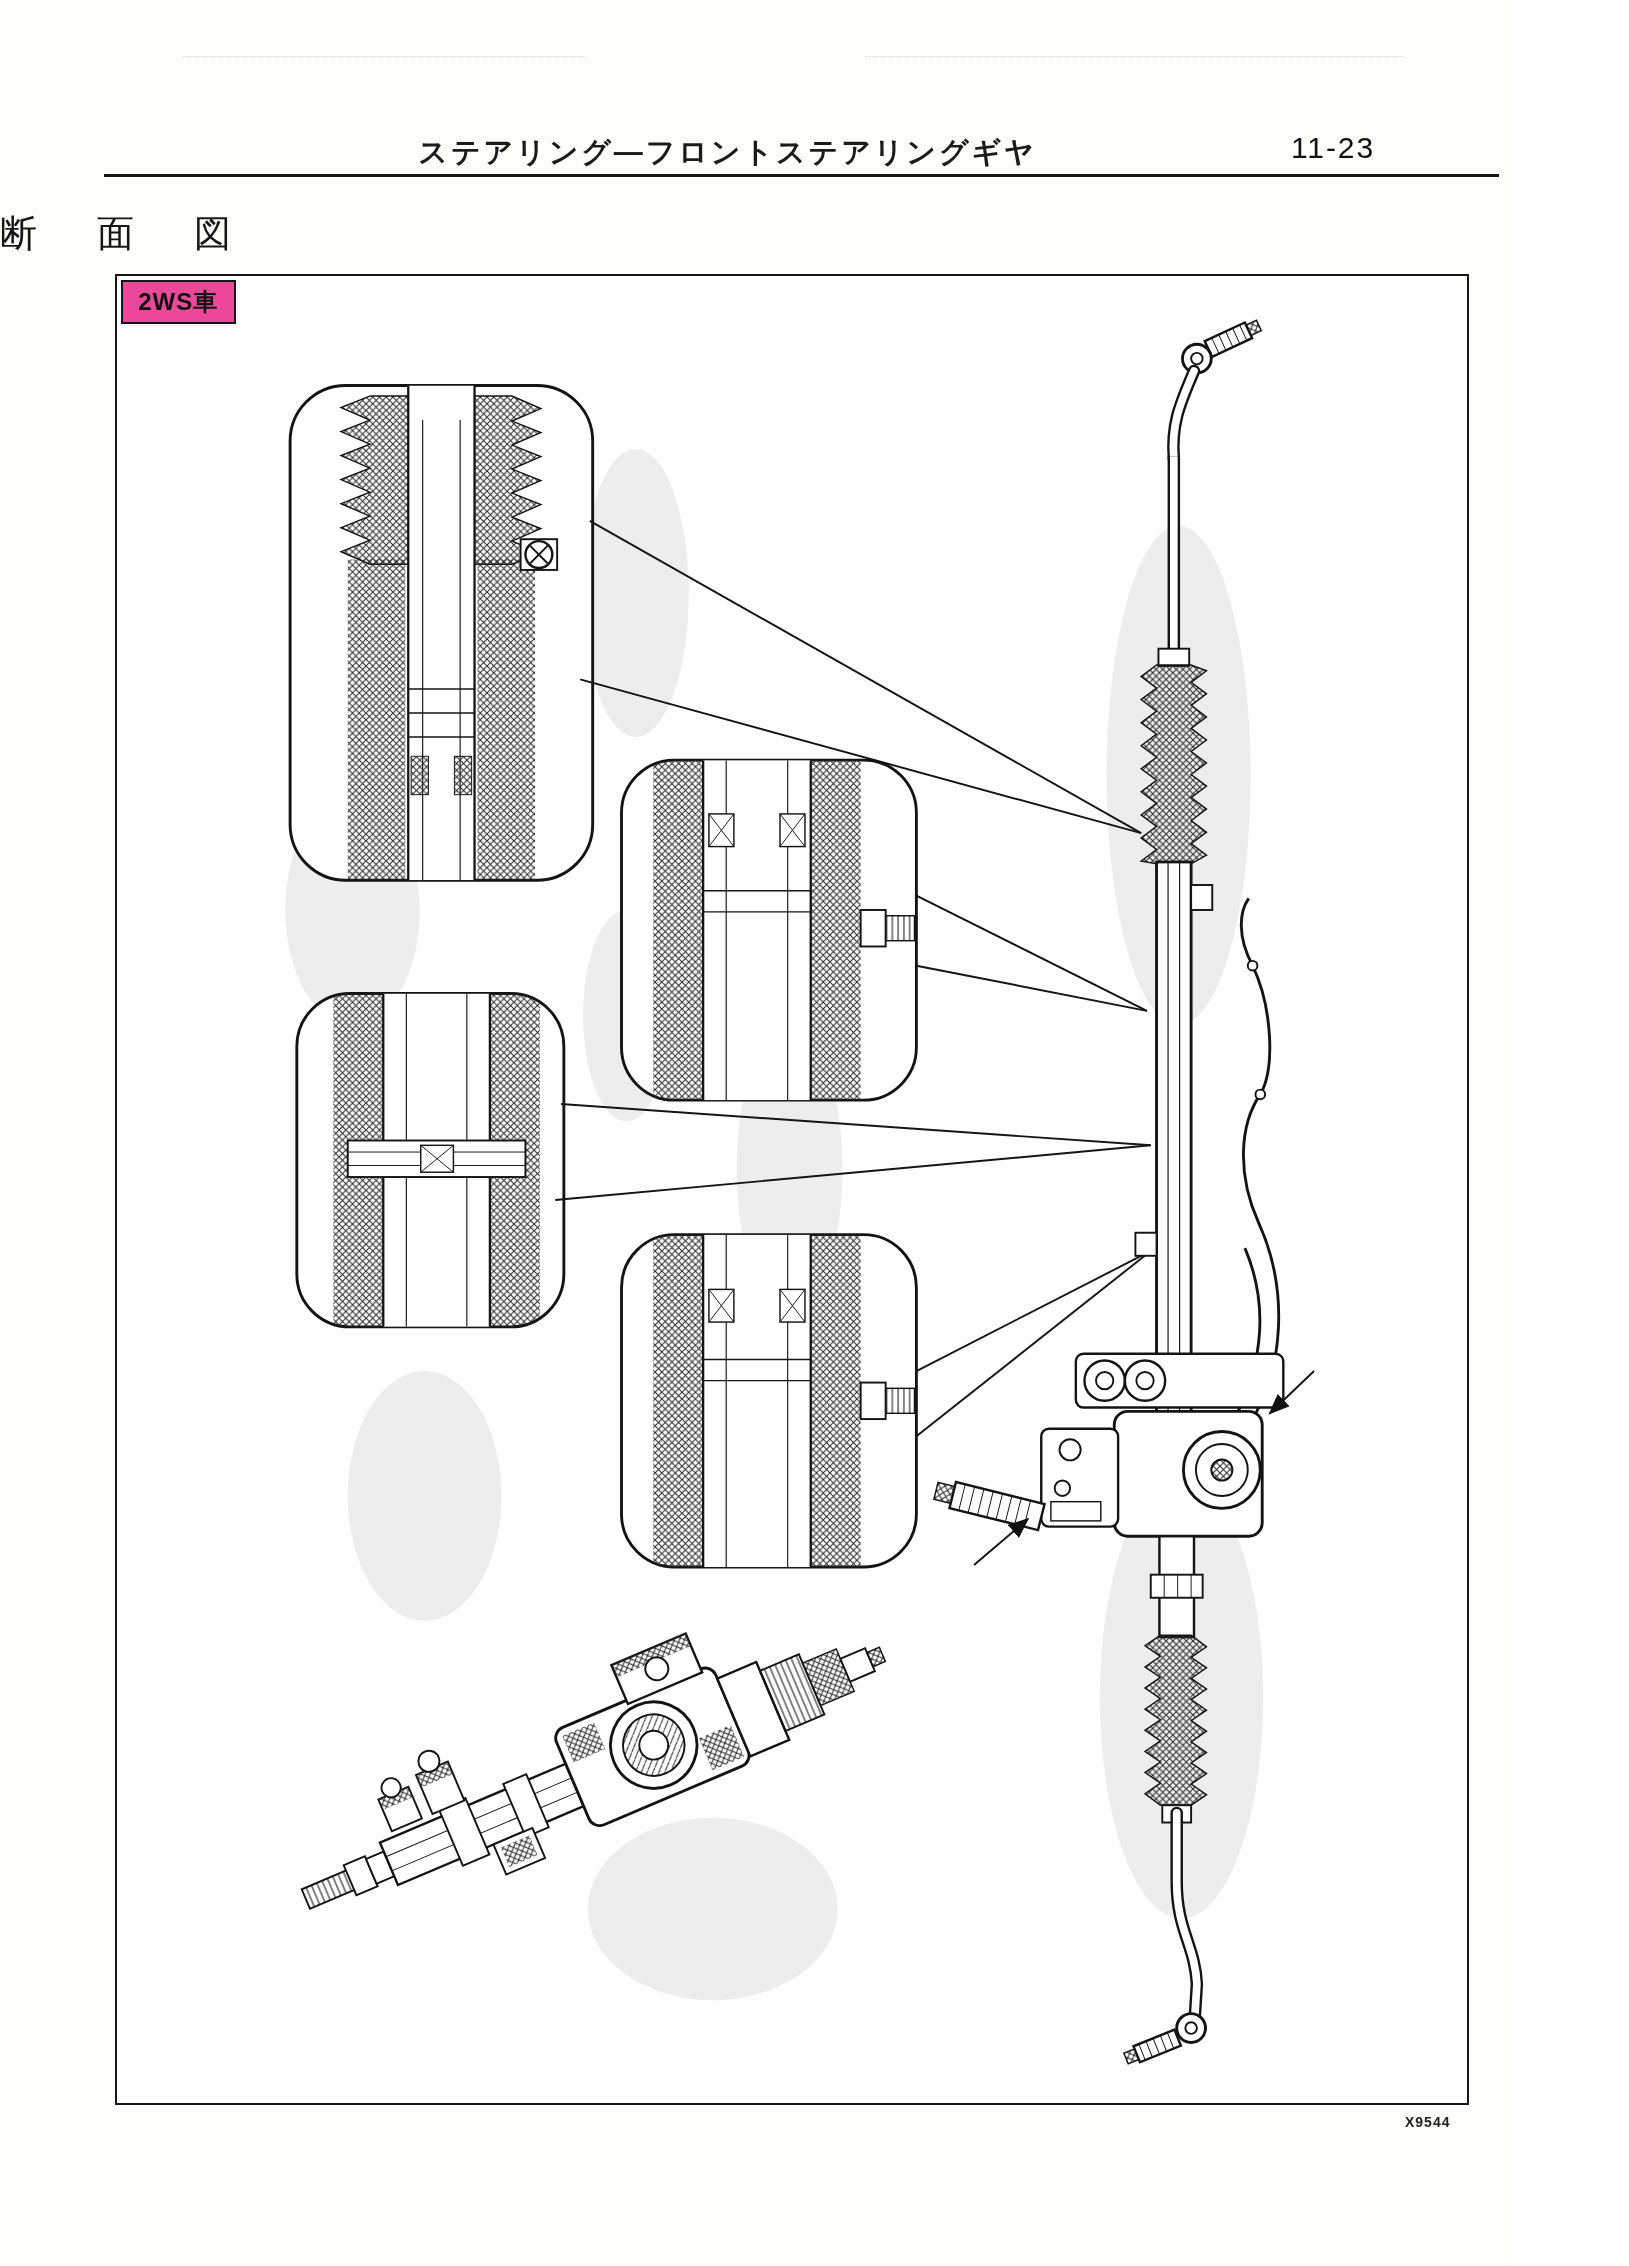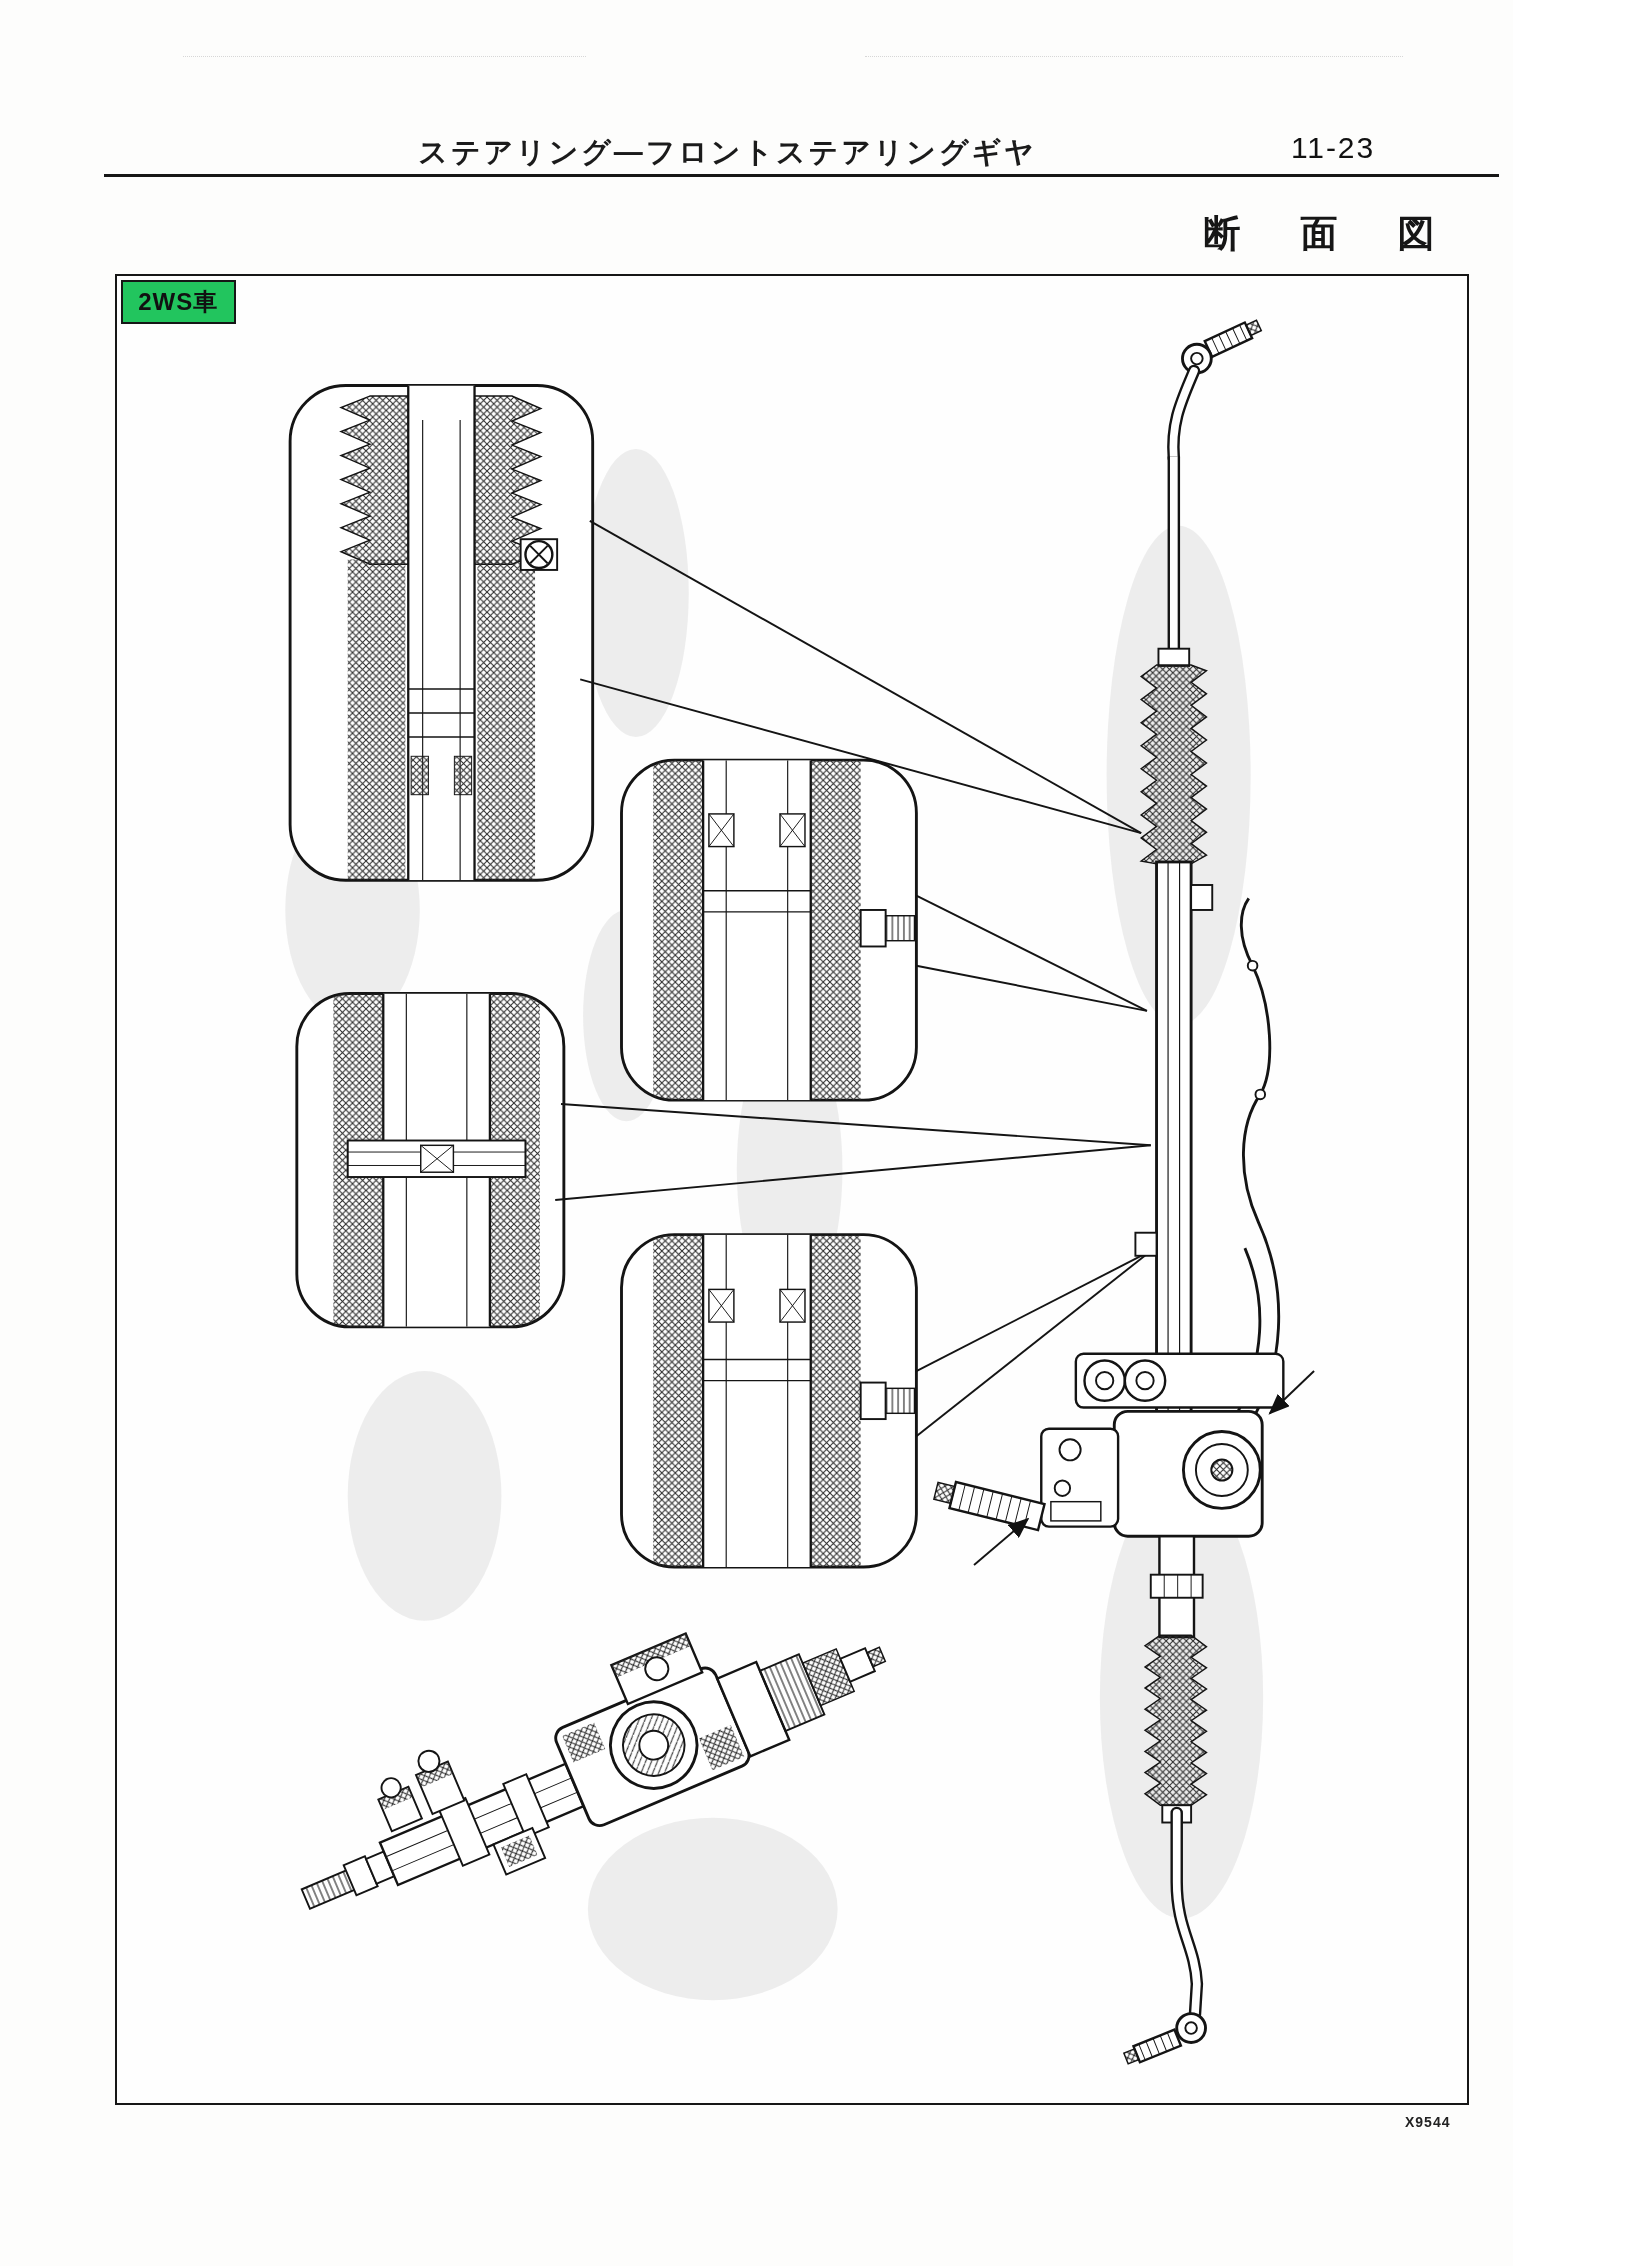--- a/index.html
+++ b/index.html
@@ -19,30 +19,30 @@
   }
   .page-number{
     position:absolute;top:131px;right:138px;
     font-size:30px;font-weight:400;letter-spacing:1.9px;color:#111;
   }
   .header-rule{
     position:absolute;top:174px;left:104px;width:1395px;height:2.9px;background:#161616;
   }
   .section-title{
     position:absolute;top:209px;left:0;right:67px;
-    text-align:right;font-size:37px;font-weight:700;letter-spacing:11.5px;color:#161616;
+    text-align:left;font-size:37px;font-weight:400;letter-spacing:11.5px;color:#161616;
   }
   .diagram-box{
     position:absolute;left:115px;top:274px;width:1350px;height:1827px;
     border:2.9px solid #161616;background:#fefefe;
   }
   .variant-label{
     position:absolute;left:3.8px;top:3.8px;
     border:2.9px solid #161616;padding:3.8px 15.4px 4.8px 15.4px;
-    font-size:24px;font-weight:700;letter-spacing:1px;background:#22c55e;color:#111;
+    font-size:24px;font-weight:700;letter-spacing:1px;background:#ec4899;color:#111;
   }
   .figure-code{
     position:absolute;left:1405px;top:2114px;
     font-size:14px;font-weight:700;letter-spacing:1px;color:#222;
   }
   svg{display:block;}
 </style>
 </head>
 <body>
 

